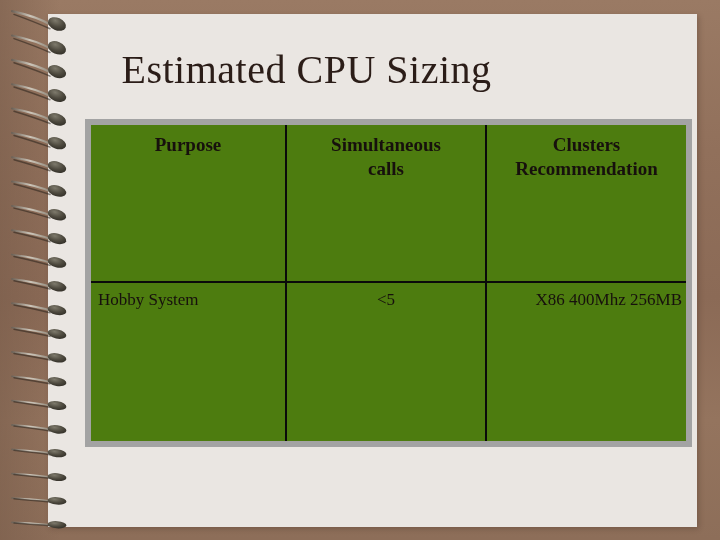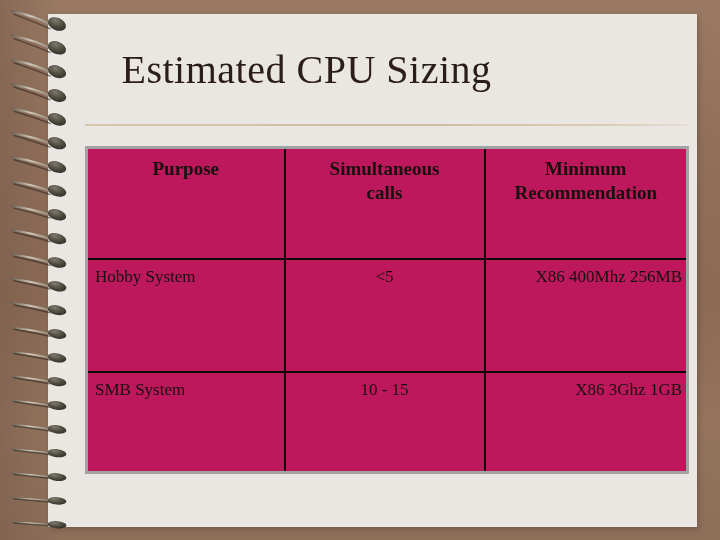--- a/index.html
+++ b/index.html
@@ -86,27 +86,27 @@
     width: 603px;
     height: 2px;
     background: linear-gradient(90deg,
       #d6c6b2 0%, #cdbba4 55%, #dccdbb 88%, #e6ddd2 100%);
   }
 
   
   #sizing-table {
     position: absolute;
     left: 85px;
-    top: 146px;
+    top: 119px;
     width: 601px;
     height: 328px;
     border-collapse: collapse;
     table-layout: fixed;
-    background: #be185d;
-    border: 3px solid #a3a3a3;
+    background: #4d7c0f;
+    border: 6px solid #a3a3a3;
   }
   #sizing-table col.c-purpose { width: 198px; }
   #sizing-table col.c-calls   { width: 200px; }
   #sizing-table col.c-rec     { width: 203px; }
 
   #sizing-table td {
     border: 2px solid #0a0a0a;
     vertical-align: top;
     color: #17100d;
     font-size: 17px;
@@ -241,28 +241,23 @@
     <col class="c-rec">
   </colgroup>
   <tbody id="table-body">
     <tr>
       <td class="hdr-cell">Purpose</td>
       <td class="hdr-cell">
         <span>Simultaneous</span><br>
         <span>calls</span>
       </td>
       <td class="hdr-cell">
-        <span>Minimum</span><br>
+        <span>Clusters</span><br>
         <span>Recommendation</span>
       </td>
     </tr>
   <tr class="row-tall">
         <td class="cell-purpose">Hobby System</td>
         <td class="cell-calls">&lt;5</td>
         <td class="cell-rec">X86 400Mhz 256MB</td>
       </tr>
-      <tr class="row-short">
-        <td class="cell-purpose">SMB System</td>
-        <td class="cell-calls">10 - 15</td>
-        <td class="cell-rec">X86 3Ghz 1GB</td>
-      </tr>
     </tbody>
 </table>
 
 </body></html>

